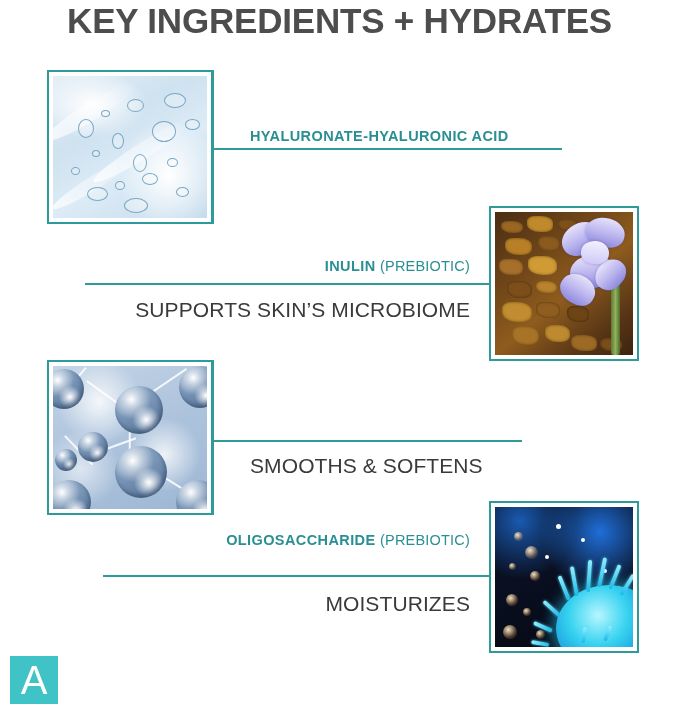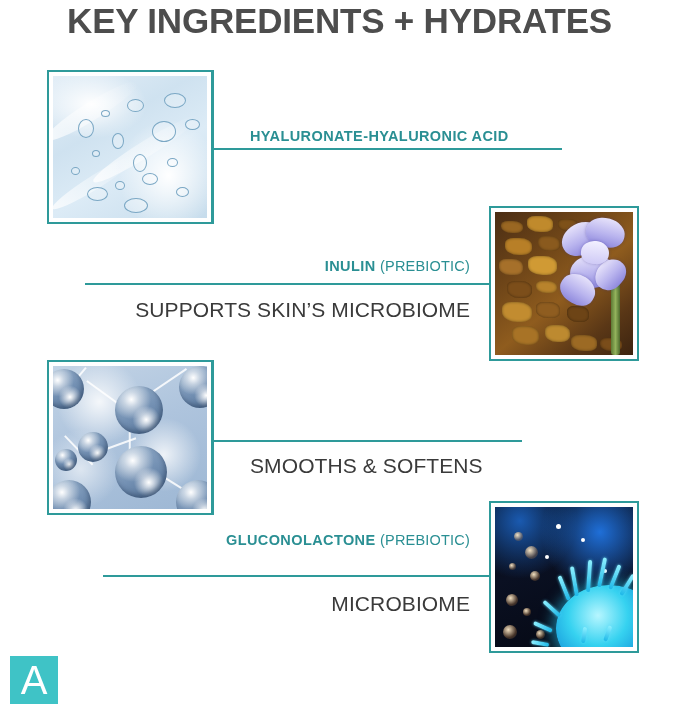--- a/index.html
+++ b/index.html
@@ -338,23 +338,23 @@
       <div class="cilium" style="left:38%; top:86%; width:4px; height:18px; transform:rotate(-80deg);"></div>
       <div class="cilium" style="left:62%; top:86%; width:4px; height:16px; transform:rotate(8deg);"></div>
       <div class="cilium" style="left:78%; top:84%; width:4px; height:16px; transform:rotate(20deg);"></div>
     </div>
   </div>
   <div class="vline" style="left:489px; top:501px; height:152px;"></div>
   <div class="hline" style="left:103px; top:575px; width:388px;"></div>
 
   <div class="ing-name align-right" style="left:140px; top:530px; width:330px; white-space:normal;">
     <div>
-      <span>GLUCONOLACTONE</span>
+      <span>OLIGOSACCHARIDE</span>
       <span class="qual">(PREBIOTIC)</span>
     </div>
   </div>
   <div class="benefit align-right" style="left:110px; top:590px; width:360px; white-space:normal;">
-    <div>MICROBIOME</div>
+    <div>MOISTURIZES</div>
   </div>
 
   <div class="badge">A</div>
 
 </div>
 
 </body></html>

